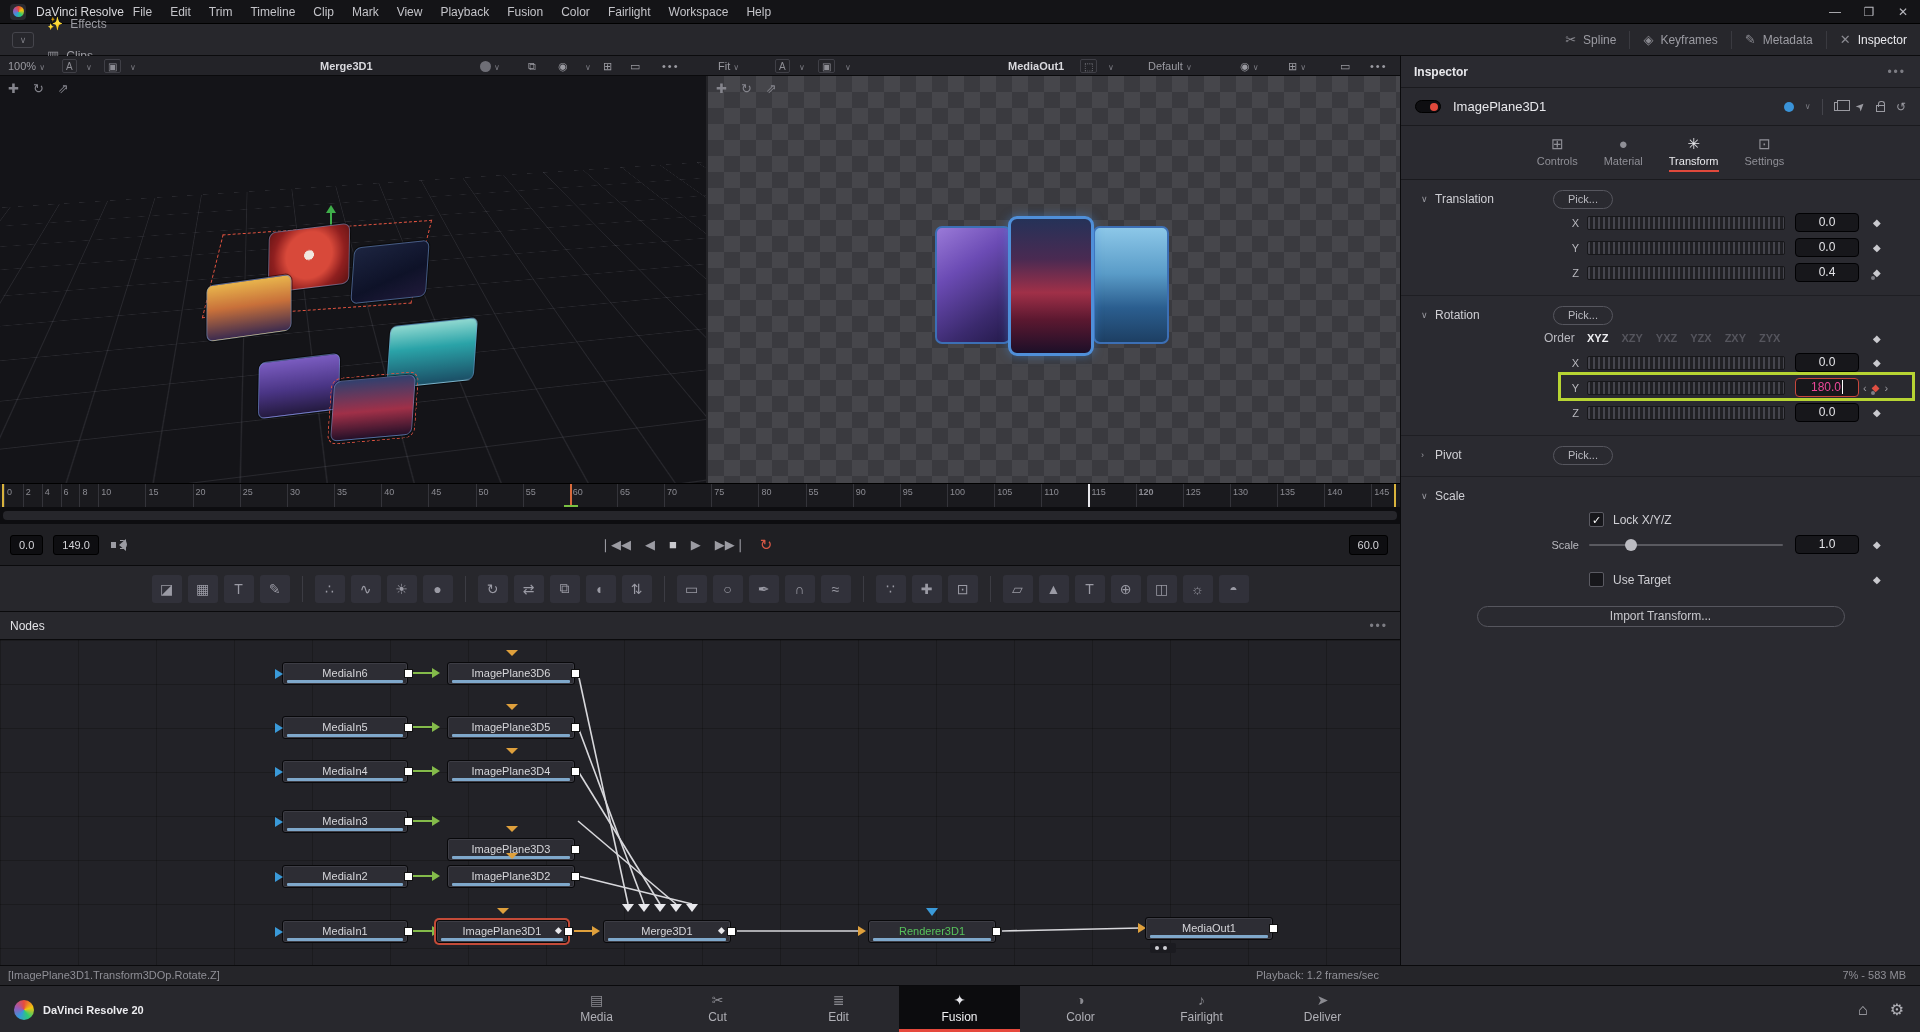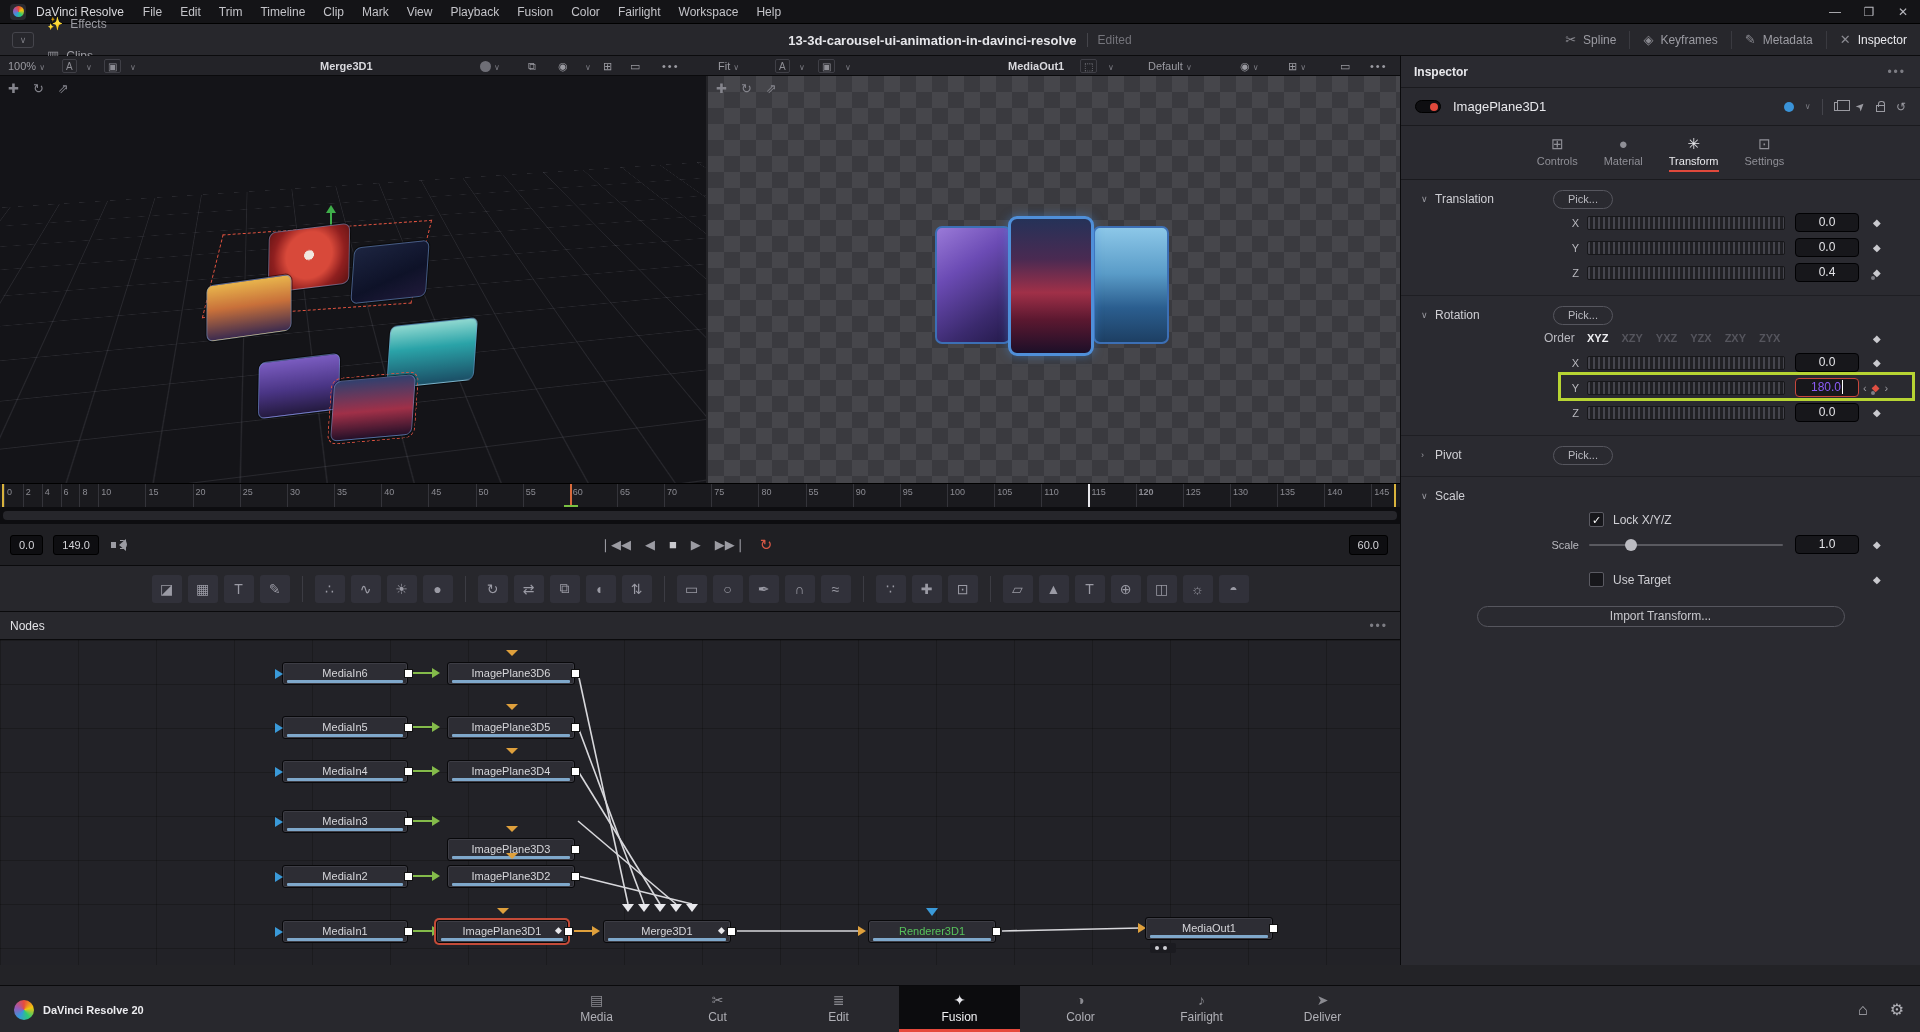--- a/index.html
+++ b/index.html
@@ -6,21 +6,21 @@
   html,body { background:#000; }
   body { font-family:"Liberation Sans", sans-serif; }
   #app { position:relative; width:1920px; height:1032px; background:#232327; overflow:hidden; color:#c9c9ce; font-size:12px; }
 
   
   #menubar { position:absolute; left:0; top:0; width:1920px; height:24px; background:#141417; display:flex; align-items:center; border-bottom:1px solid #000; }
   .applogo { width:16px; height:16px; border-radius:4px; margin:0 10px 0 10px; background:#2a2a30;
     display:flex; align-items:center; justify-content:center; }
   .applogo i { display:block; width:11px; height:11px; border-radius:50%;
     background:conic-gradient(#e74c3c,#f1c40f,#2ecc71,#3498db,#9b59b6,#e74c3c); }
-  .menu-app { color:#d8d8dc; font-size:12px; margin-right:10px; }
+  .menu-app { color:#d8d8dc; font-size:12px; }
   .menu-item { color:#c4c4c9; font-size:12px; padding:0 9px; height:24px; line-height:24px; cursor:default; }
   #winbtns { margin-left:auto; display:flex; align-items:center; height:24px; }
   .winbtn { width:34px; text-align:center; color:#b9b9bf; font-size:12px; line-height:24px; }
 
   
   #toolbar { position:absolute; left:0; top:24px; width:1920px; height:32px; background:#27272c; border-bottom:1px solid #0b0b0d; display:flex; align-items:center; }
   .tb-btn { display:flex; align-items:center; gap:7px; color:#9c9ca3; font-size:12px; padding:0 13px; height:32px; }
   .tb-ico { font-size:13px; color:#8b8b92; font-style:normal; }
   .tb-sep { width:1px; height:18px; background:#3a3a40; }
   .tb-box { width:22px; height:16px; border:1px solid #45454c; border-radius:3px; margin-left:12px; color:#7d7d84; font-size:9px; text-align:center; line-height:14px; }
@@ -140,21 +140,21 @@
   .sect-chev { margin-left:20px; color:#9a9aa1; font-size:9px; width:14px; }
   .sect-title { color:#cfcfd4; font-size:12px; }
   .pickbtn { position:absolute; left:152px; width:60px; height:19px; border:1px solid #56565e; border-radius:10px; color:#b9b9bf; font-size:11px; text-align:center; line-height:17px; }
   .irow { position:relative; height:25px; display:flex; align-items:center; }
   .iaxis { position:absolute; left:156px; width:22px; text-align:right; color:#b9b9bf; font-size:11px; }
   .islider { position:absolute; left:186px; width:198px; height:14px; border-radius:2px; background:#202024;
     background-image:repeating-linear-gradient(90deg,#45454d 0 2px,transparent 2px 5px); border:1px solid #17171a; }
   .ival { position:absolute; left:394px; width:64px; height:19px; background:#17171b; border:1px solid #010103; border-radius:4px; color:#e4e4e8; font-size:12px; text-align:center; line-height:17px; }
   .ikey { position:absolute; left:472px; color:#c9c9ce; font-size:10px; }
   .dotmark { position:absolute; left:283px; bottom:-1px; width:4px; height:4px; border-radius:50%; background:#7d7d84; }
-  #rot-y-row .ival { border-color:#c8473c; color:#8b5cf6; }
+  #rot-y-row .ival { border-color:#c8473c; color:#ec4899; }
   .caret { border-right:1px solid #fff; margin-left:1px; }
   #green-box { position:absolute; left:157px; right:5px; top:-3px; height:29px; border:3px solid #b7d433; pointer-events:none; }
   .knav { position:absolute; left:462px; display:flex; gap:5px; align-items:center; color:#9a9aa1; font-size:11px; }
   .knav .kd { color:#e04f42; font-size:10px; }
   #order-row { position:relative; height:24px; display:flex; align-items:center; }
   #order-row .ol { position:absolute; left:143px; color:#b9b9bf; font-size:12px; }
   #order-opts { position:absolute; left:186px; display:flex; gap:13px; font-size:11px; color:#55555d; font-weight:bold; }
   #order-opts .on { color:#eeeef1; }
   .checkbox { position:absolute; left:188px; width:15px; height:15px; background:#17171b; border:1px solid #5a5a62; border-radius:2px; color:#fff; font-size:11px; text-align:center; line-height:14px; }
   .cklabel { position:absolute; left:212px; color:#cfcfd4; font-size:12px; }
@@ -203,24 +203,20 @@
     <span id="tb-left"><span class="tb-btn"></span><span class="tb-sep"></span><span class="tb-btn">
           <i class="tb-ico">✨</i>
           <span>Effects</span>
         </span><span class="tb-sep"></span><span class="tb-btn">
           <i class="tb-ico">▥</i>
           <span>Clips</span>
         </span><span class="tb-sep"></span><span class="tb-btn">
           <i class="tb-ico">⧟</i>
           <span>Nodes</span>
         </span></span>
-    <div id="title-wrap">
-      <span id="comp-title">13-3d-carousel-ui-animation-in-davinci-resolve</span>
-      <span id="comp-edited">Edited</span>
-    </div>
     <span id="toolbar-right">
         <span class="tb-btn tbr">
           <i class="tb-ico">✂</i>
           <span>Spline</span>
         </span>
         <span class="tb-sep"></span>
         <span class="tb-btn tbr">
           <i class="tb-ico">◈</i>
           <span>Keyframes</span>
         </span>
@@ -610,20 +606,25 @@
       </div>
       <div class="irow" style="margin-top:10px">
         <span class="checkbox"></span>
         <span class="cklabel">Use Target</span>
         <span class="ikey">◆</span>
       </div>
       <div id="import-btn">Import Transform...</div>
     </div>
   </div>
 
+  <div id="statusbar">
+    <span class="ctx">[ImagePlane3D1.Transform3DOp.Rotate.Z]</span>
+    <span class="pb">Playback: 1.2 frames/sec</span>
+    <span class="mem">7% - 583 MB</span>
+  </div>
 
   <div id="bottombar">
     <div id="brand">
       <span class="logo"></span>
       <span class="txt">DaVinci Resolve 20</span>
     </div>
     <div id="pages">
         <div class="page">
           <div class="pic">▤</div>
           <div class="plbl">Media</div>

